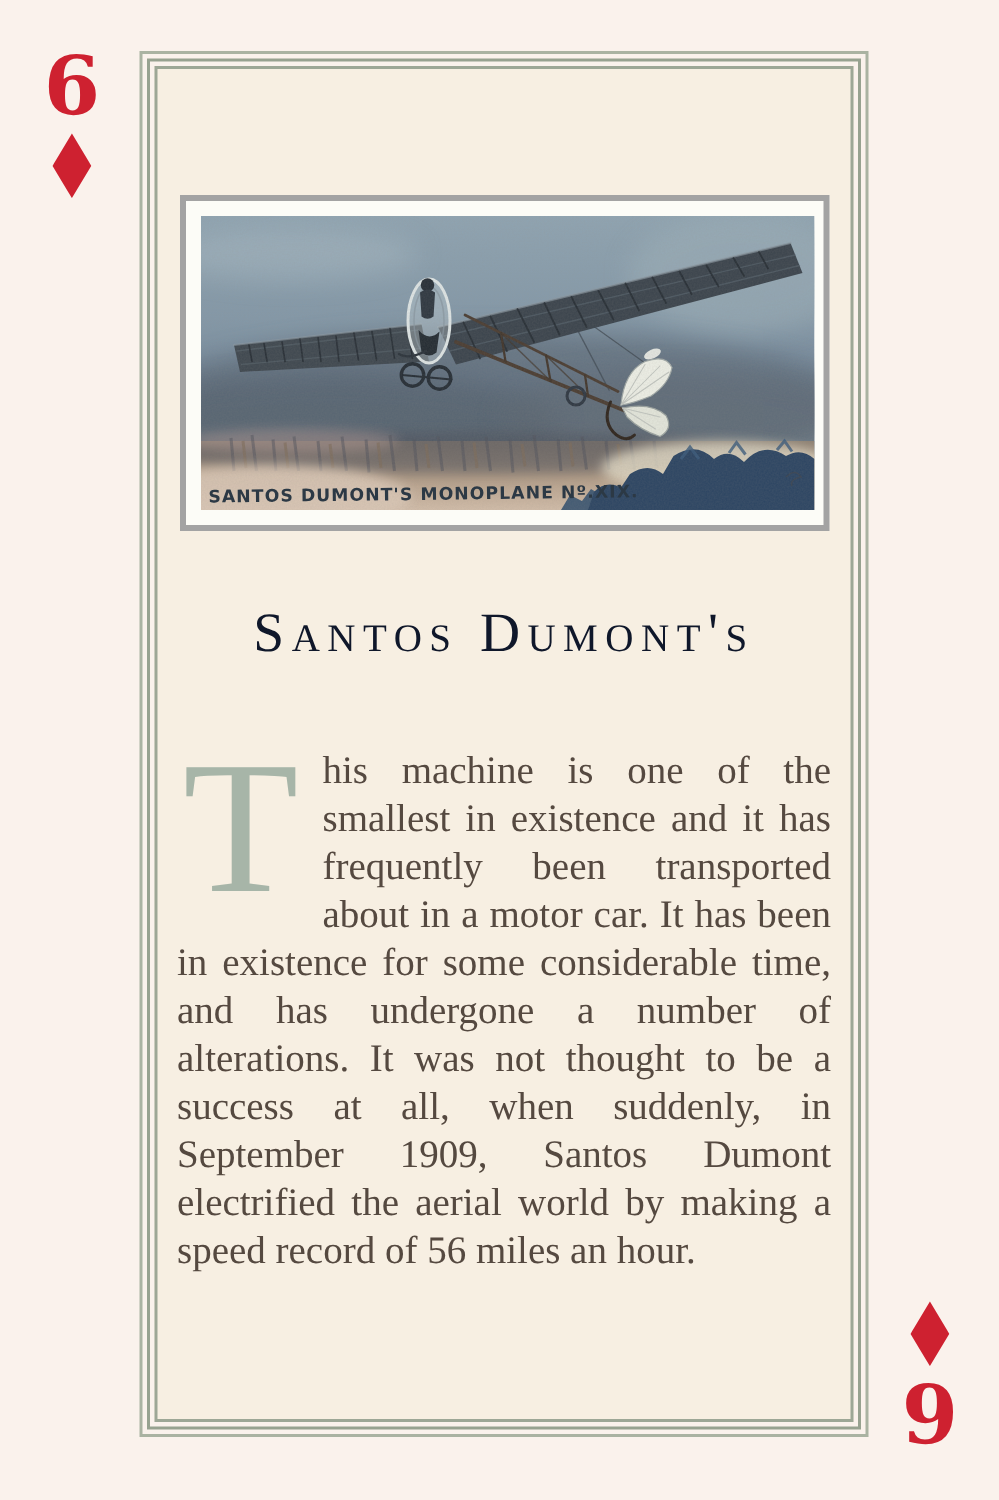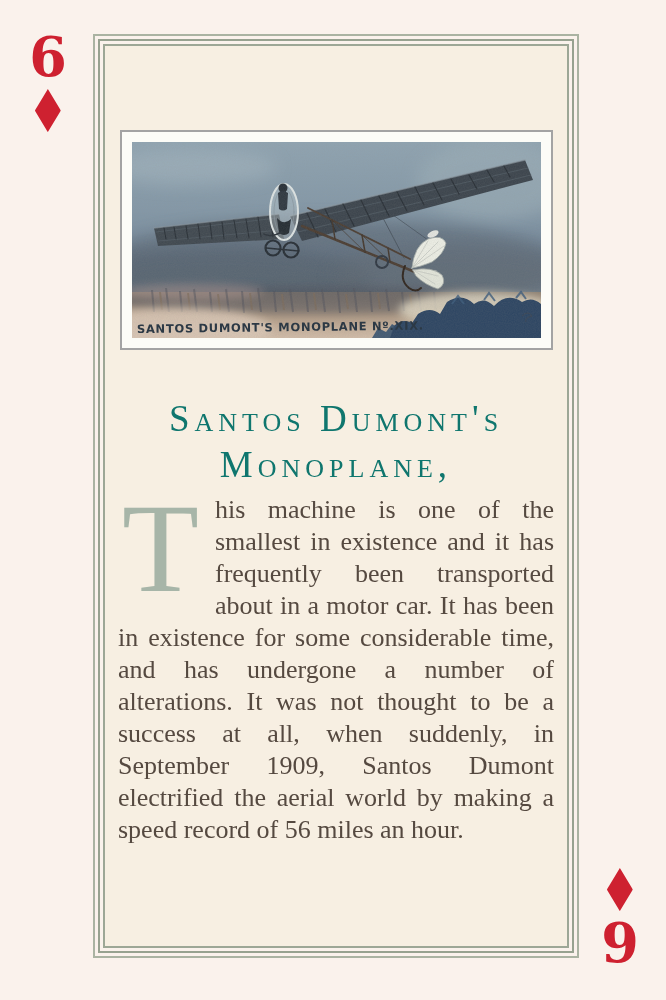--- a/index.html
+++ b/index.html
@@ -16,25 +16,25 @@
   .index-br .rank{margin-top:4px;}
 
   
   .frame1{position:absolute;left:93px;top:34px;width:486px;height:924px;border:2px solid #aab3a2;box-sizing:border-box;}
   .frame2{position:absolute;left:2px;top:2px;right:2px;bottom:2px;border:2px solid #97a290;margin:1px;}
   .frame3{position:absolute;left:2px;top:2px;right:2px;bottom:2px;border:2px solid #9da796;margin:1px;background:#f7efe2;}
 
   .content{position:absolute;left:0;top:0;right:0;bottom:0;padding:0 11px;box-sizing:border-box;}
 
   
-  .picture{margin:84px auto 0;width:433px;box-sizing:border-box;border:2px solid #a3a3a3;background:#fcfcf7;padding:10px 10px;}
+  .picture{margin:84px auto 0;width:433px;box-sizing:border-box;border:4px solid #a3a3a3;background:#fcfcf7;padding:10px 10px;}
   .picture svg{display:block;}
 
   
-  .title{margin:46px 0 0;text-align:center;color:#0f766e;font-variant:small-caps;
+  .title{margin:46px 0 0;text-align:center;color:#0f172a;font-variant:small-caps;
          font-size:37px;line-height:46px;letter-spacing:5px;font-weight:normal;}
 
   
   .bodytext{margin:6px 2px 0;color:#554940;font-size:26px;line-height:32px;text-align:justify;}
   .dropcap{float:left;font-size:126px;line-height:.74;color:#a7b5a8;padding:8px 16px 0 4px;}
 
   svg text.caption{font-family:"DejaVu Sans", sans-serif;font-weight:bold;font-size:11.5px;
                    letter-spacing:.7px;fill:#2c3945;}
 </style>
 </head>
@@ -159,21 +159,21 @@
           </g>
 
           <rect width="409" height="196" filter="url(#grain)"></rect>
 
           <text class="caption" x="5" y="191" transform="rotate(-0.7 5 191)">SANTOS DUMONT'S MONOPLANE Nº.XIX.</text>
         </svg>
       </div>
 
       <h1 class="title">
         <span>Santos Dumont's</span><br>
-        <span>Monoplane,</span><br>
+        <br>
       </h1>
 
       <p class="bodytext">
         <span class="dropcap">T</span><span>his machine is one of the smallest in existence and it has frequently been transported about in a motor car. It has been in existence for some considerable time, and has undergone a number of alterations. It was not thought to be a success at all, when suddenly, in September 1909, Santos Dumont electrified the aerial world by making a speed record of 56 miles an hour.</span>
       </p>
 
      </div>
     </div>
    </div>
   </div>

